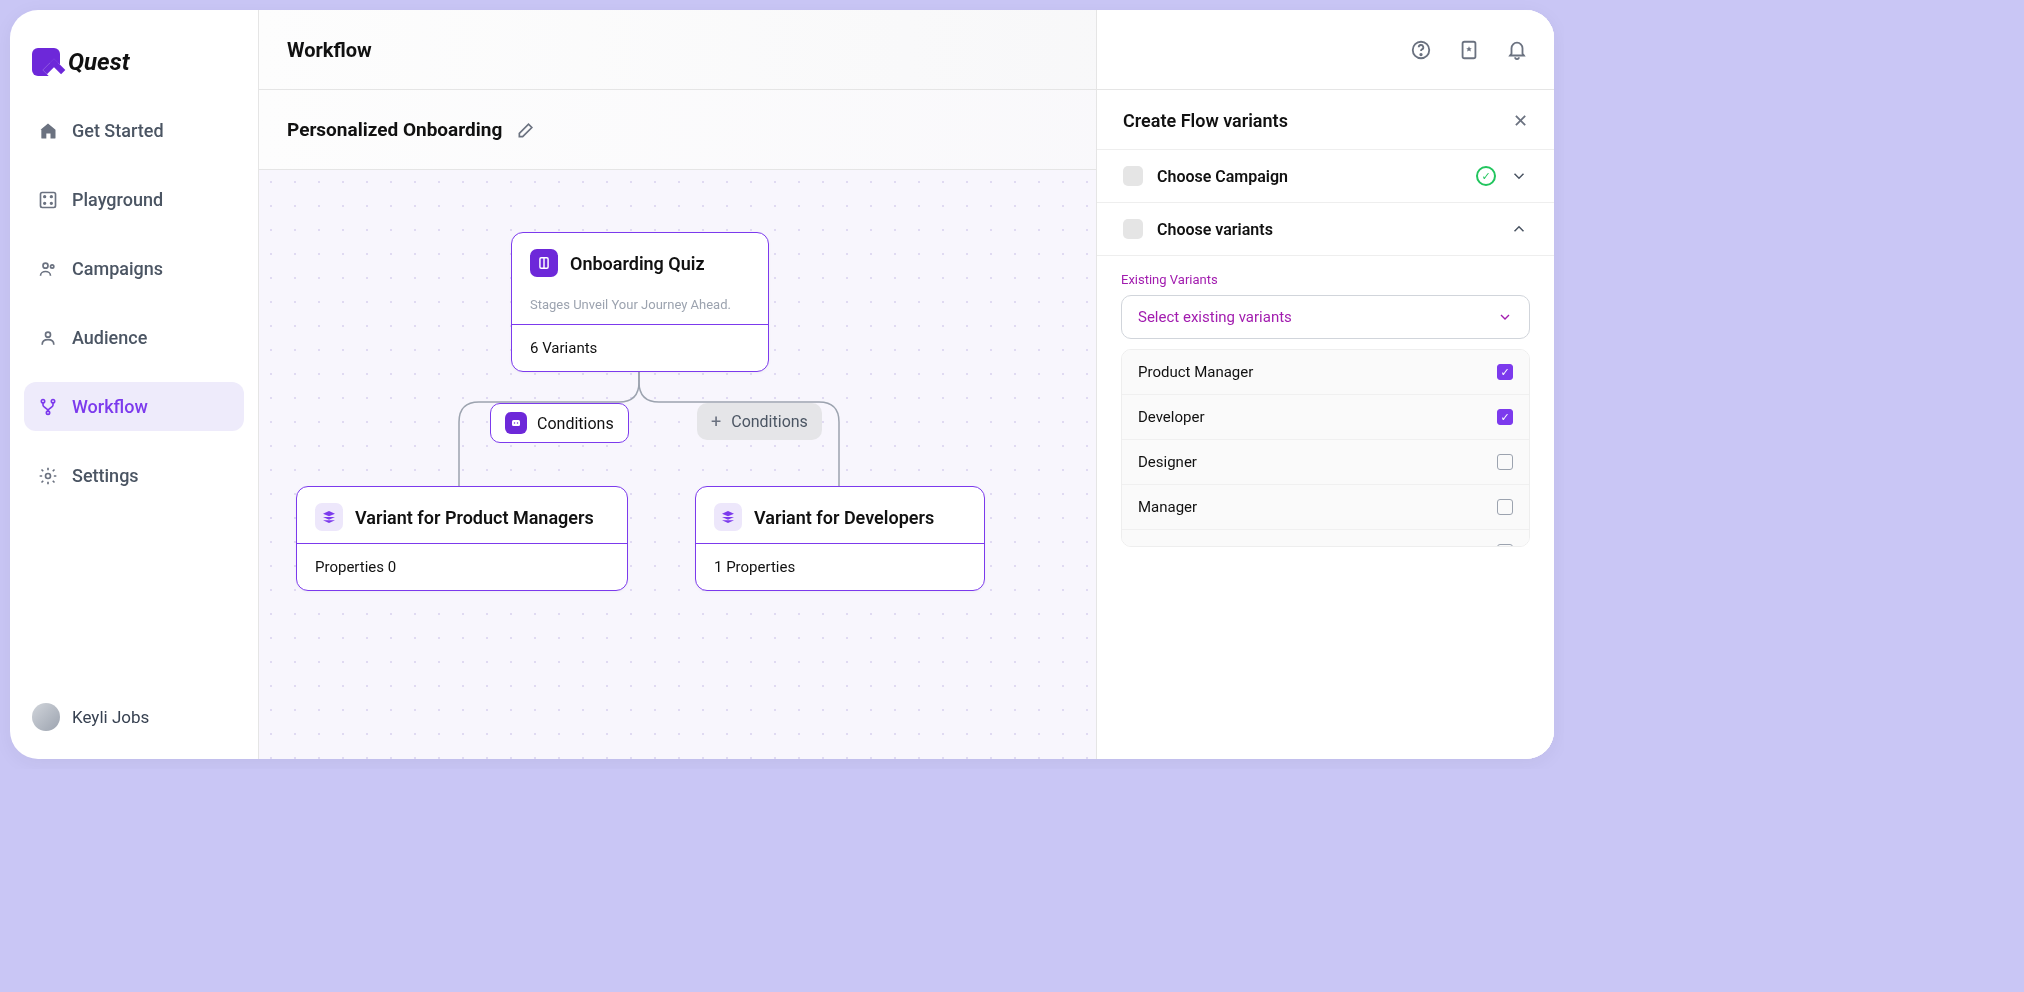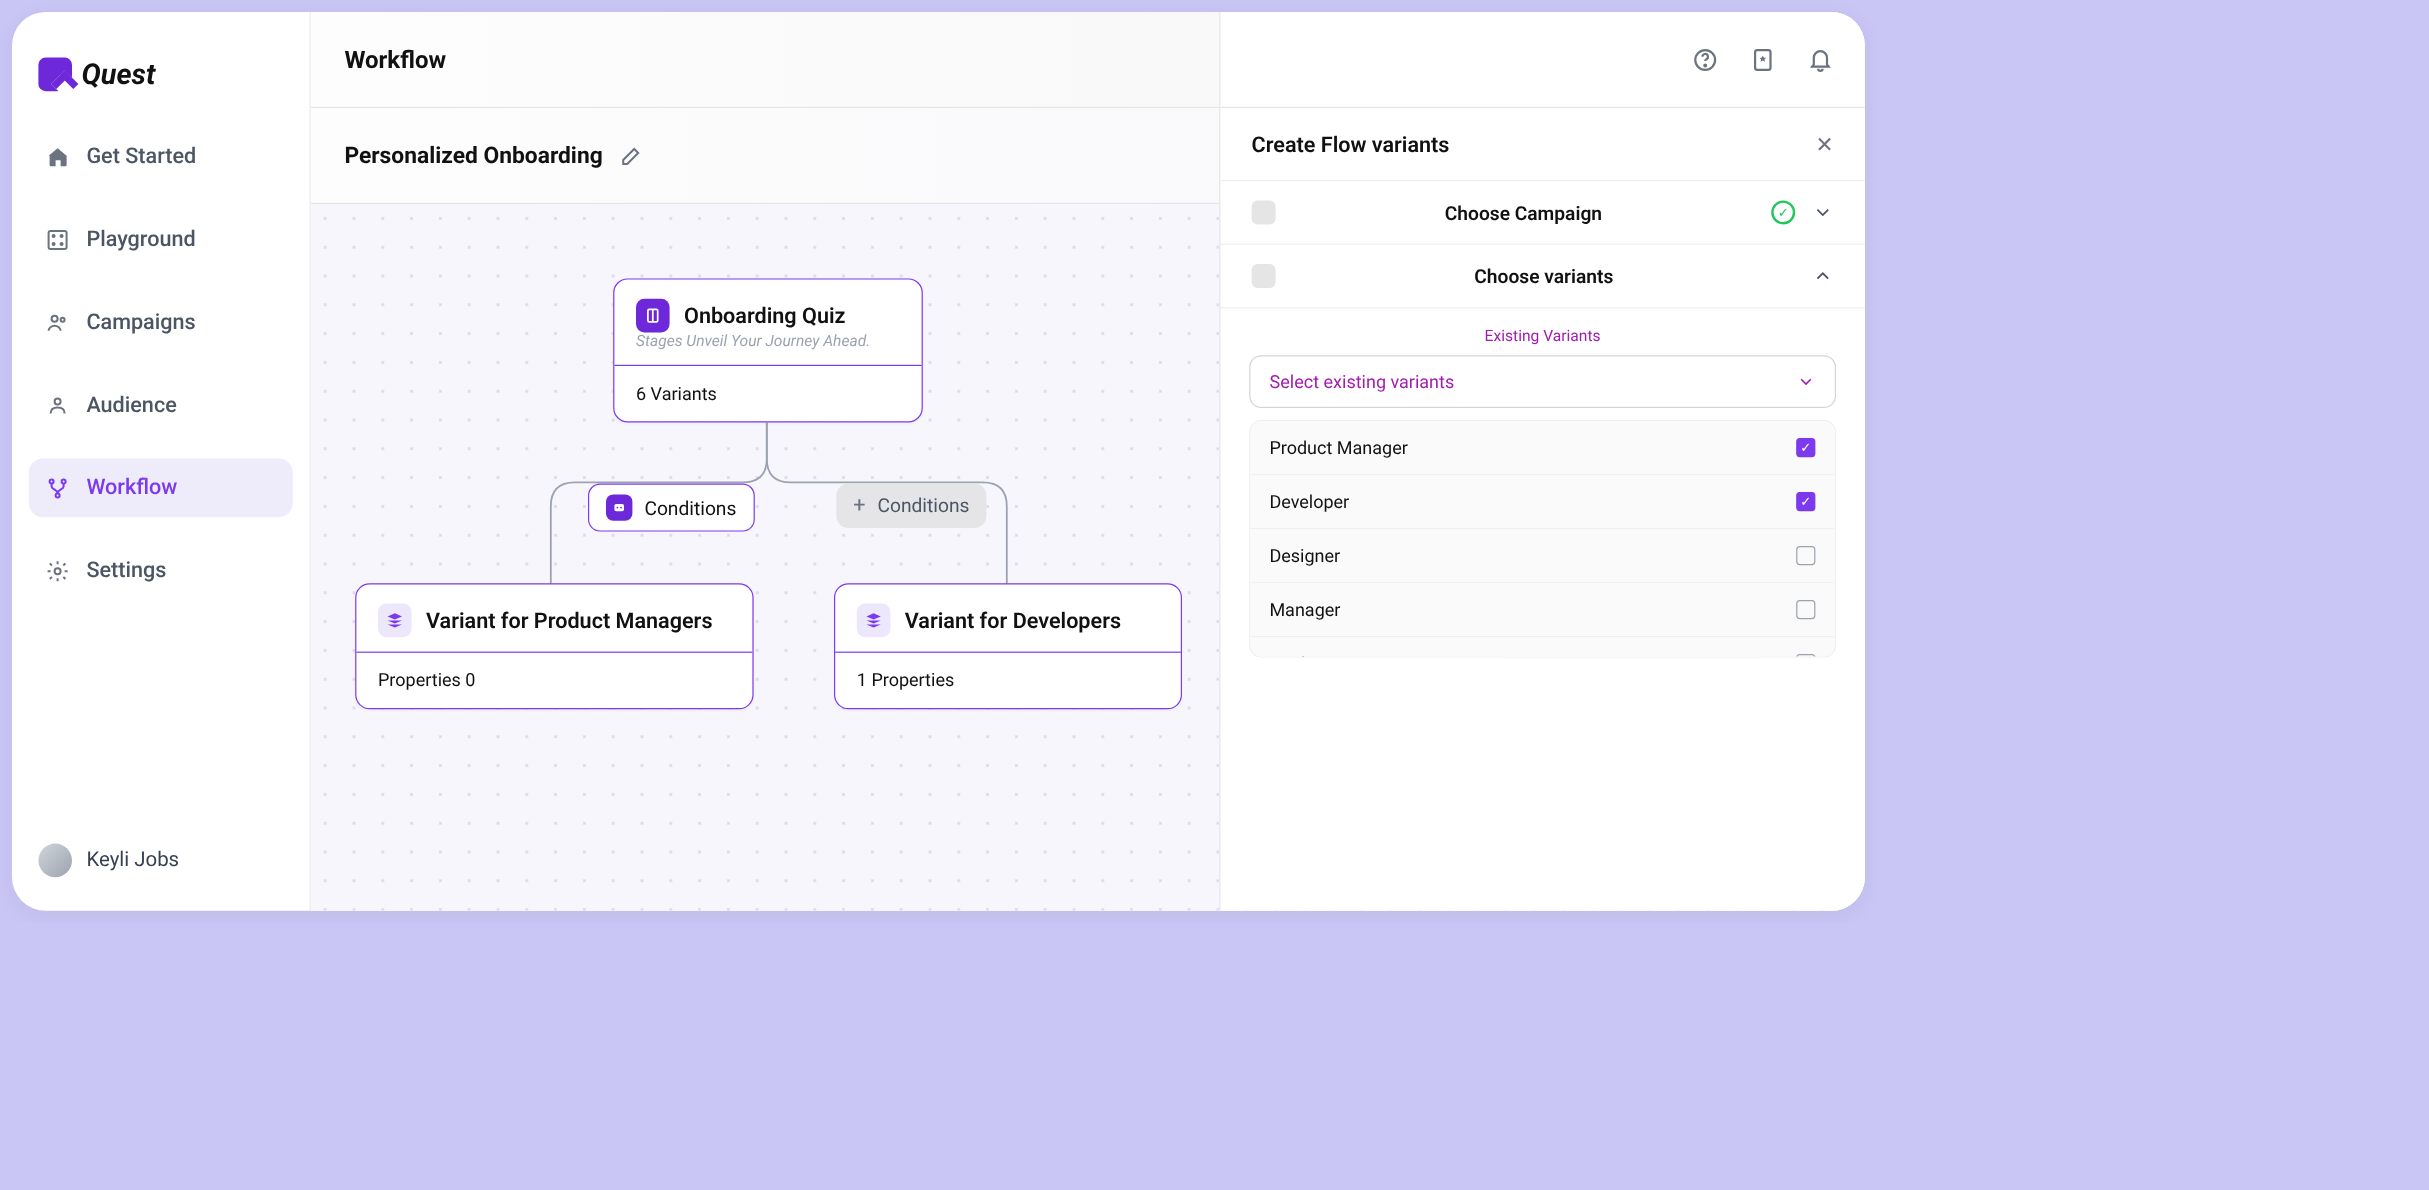--- a/index.html
+++ b/index.html
@@ -87,52 +87,52 @@
     background:
       radial-gradient(circle,#E0DAF2 1.5px, transparent 1.5px) 0 0/24px 24px,
       #F8F6FD;
   }
 
   
   .node {
     position:absolute; background:#fff; border:1.5px solid #7C3AED; border-radius:12px;
     box-shadow:0 1px 3px rgba(0,0,0,0.04);
   }
-  .node-header { padding:16px 18px 12px 18px; display:flex; flex-direction:column; gap:0;}
+  .node-header { padding:16px 18px 12px 18px; display:flex; flex-direction:column; gap:20px;}
   .node-title-row { display:flex; align-items:center; gap:12px; }
   .node-icon {
     width:28px;height:28px;border-radius:7px;background:#6D28D9;color:#fff;
     display:flex;align-items:center;justify-content:center;font-size:14px;
   }
   .node-icon.light { background:#EDE7FB; color:#7C3AED; }
   .node-title { font-size:18px; font-weight:600; color:#111; }
-  .node-sub { font-size:13px; color:#9CA3AF;font-style:italic; }
+  .node-sub { font-size:13px; color:#9CA3AF; }
   .node-footer { border-top:1.5px solid #7C3AED; padding:14px 18px; font-size:15px; color:#111; }
 
   .quiz-node { left:252px; top:62px; width:258px; }
   .pm-node { left:37px; top:316px; width:332px; }
   .dev-node { left:436px; top:316px; width:290px; }
 
   .cond-pill {
     position:absolute; display:flex; align-items:center; gap:10px;
     border-radius:10px; padding:8px 14px; font-size:16px;
   }
   .cond-active { left:231px; top:233px; background:#fff; border:1.5px solid #7C3AED; color:#111;}
   .cond-active .pill-icon{width:22px;height:22px;border-radius:6px;background:#6D28D9;color:#fff;display:flex;align-items:center;justify-content:center;font-size:12px;}
   .cond-ghost { left:438px; top:233px; background:#E5E5E8; color:#4B5563; }
   .cond-ghost .plus{font-size:18px;color:#6B7280;}
 
   
   .conn { position:absolute; stroke:#9CA3AF; fill:none; stroke-width:1.5; }
 
   
   .panel {
-    position:absolute; right:0; top:0; bottom:0; width:538px;
+    position:absolute; right:0; top:0; bottom:0; width:458px;
     background:#fff; border-left:1px solid #E5E5E5;
-    display:flex; flex-direction:column;text-align:center;
+    display:flex; flex-direction:column;
   }
   .panel-topbar { height:80px; display:flex;align-items:center;justify-content:flex-end;padding:0 26px;gap:26px;color:#6B7280;border-bottom:1px solid #E5E5E5;}
   .panel-topbar svg{width:22px;height:22px;cursor:pointer;}
   .panel-header { display:flex;align-items:center;justify-content:space-between; padding:20px 26px 18px 26px;}
   .panel-header h2{font-size:18px;font-weight:600;color:#111;}
   .close-x{color:#6B7280;cursor:pointer;font-size:18px;}
   .section-row {
     display:flex;align-items:center;gap:14px;padding:16px 26px;
     border-top:1px solid #EEE;border-bottom:1px solid #EEE;
   }

